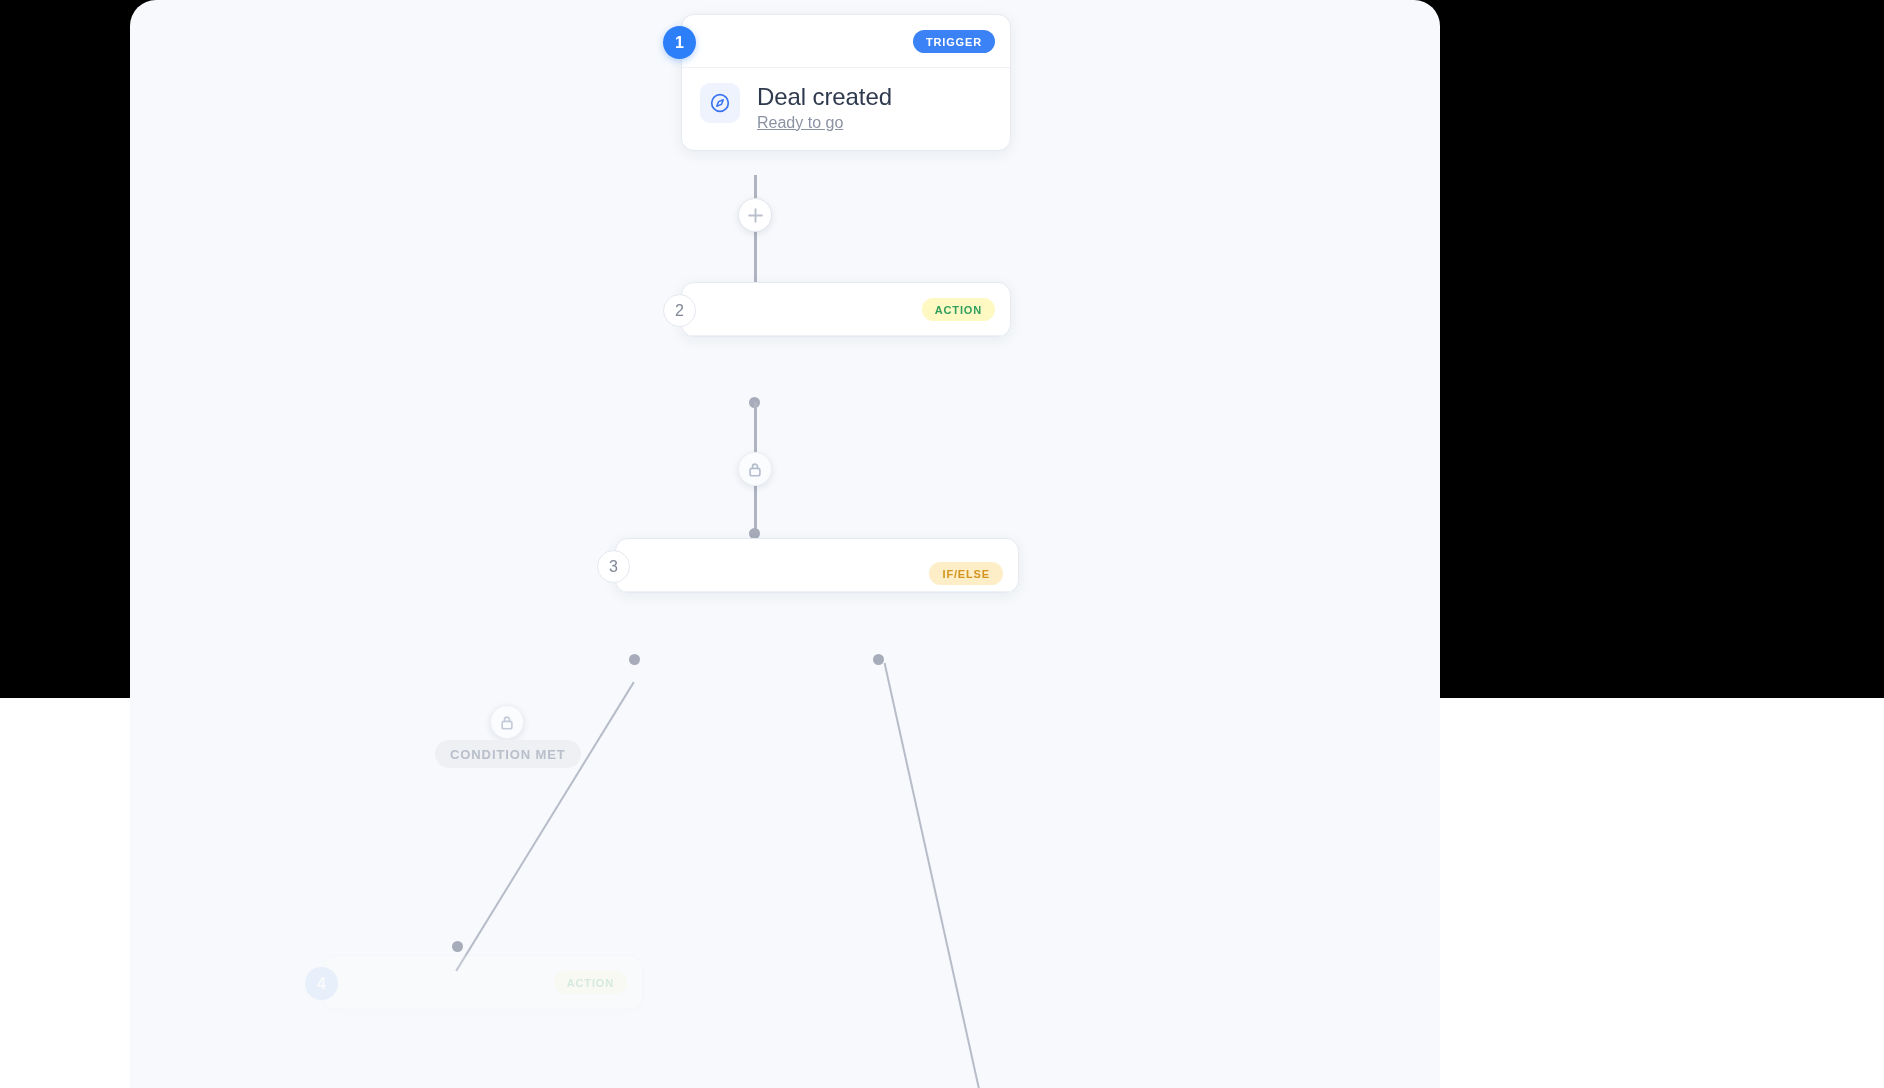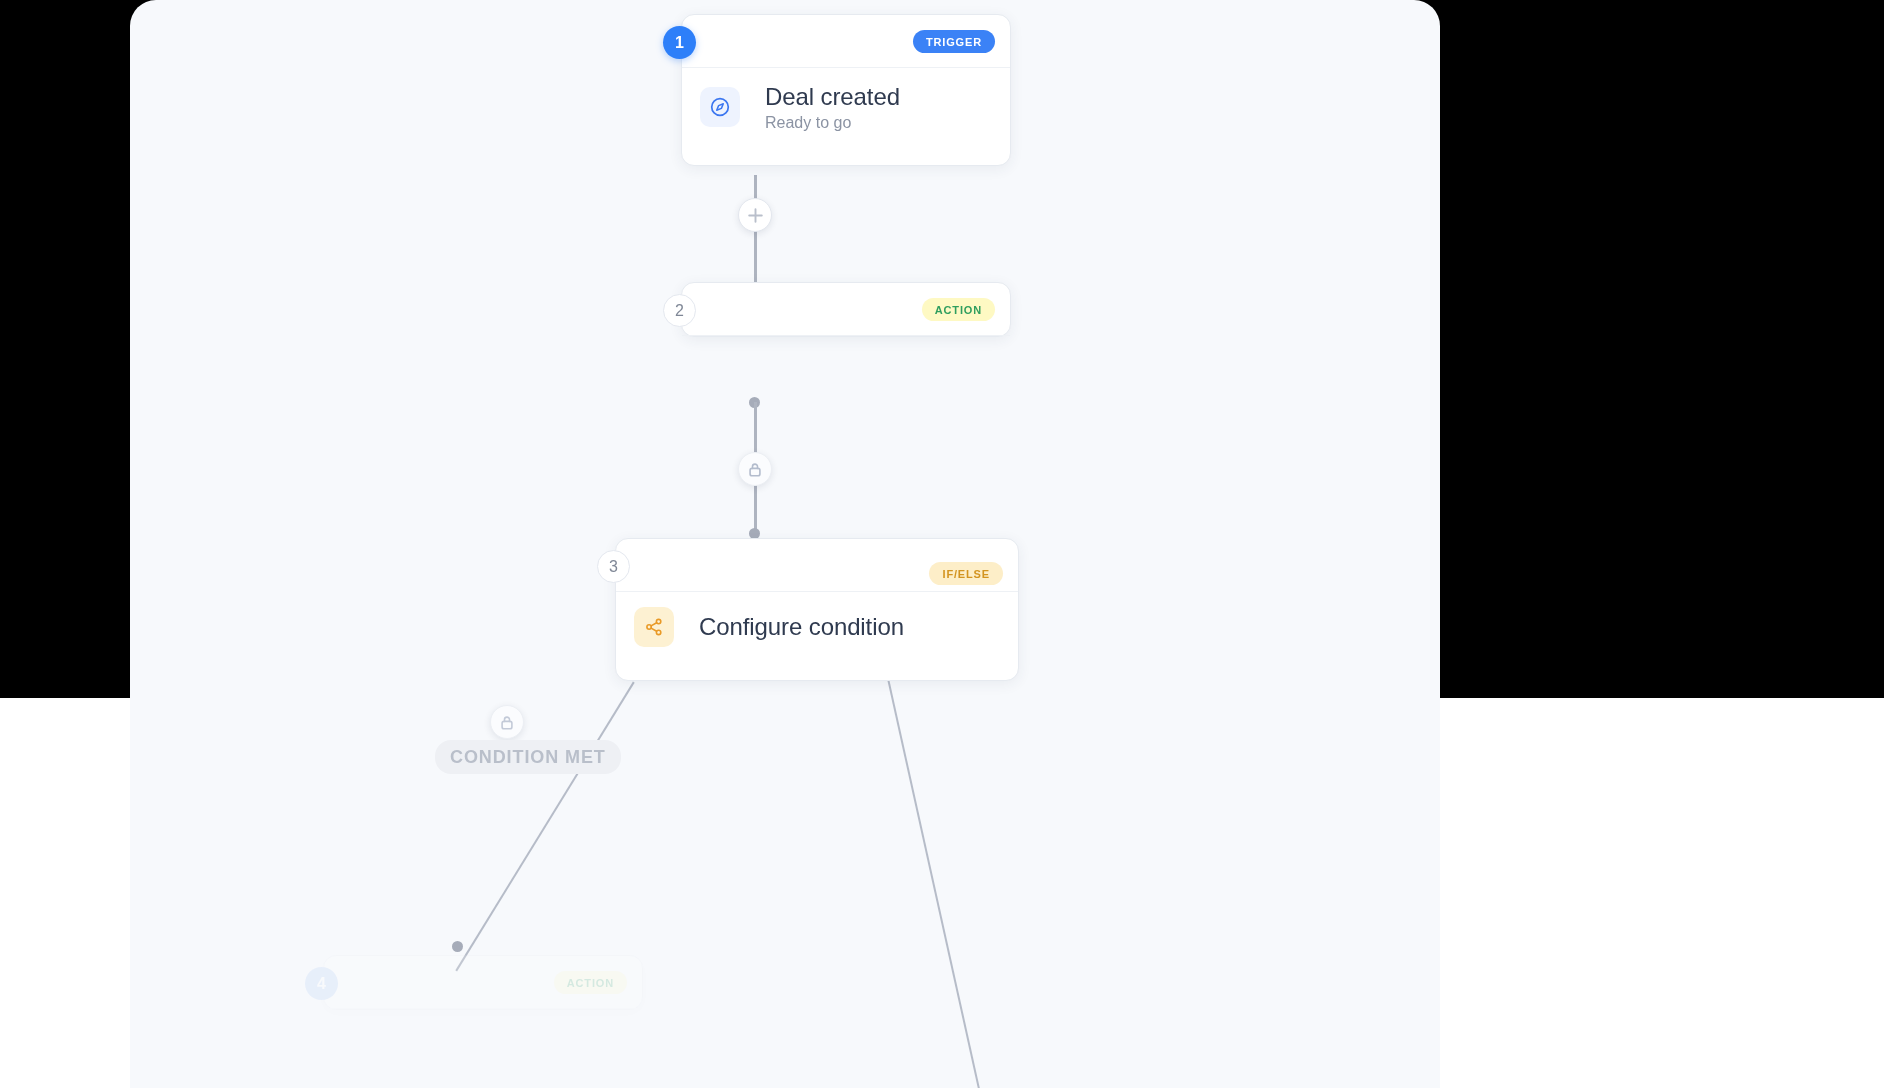--- a/index.html
+++ b/index.html
@@ -44,42 +44,42 @@
     display:flex; align-items:center; justify-content:center;
     color:#b9bfcb;
   }
   .conn-btn.lockish { background:#fbfcfe; border-color:#eceff4; }
   .conn-btn svg { display:block; }
 
   .branch-pill {
     position:absolute;
     background:#eef0f4;
     color:#b9bfca;
-    font-size:18px; font-weight:700; letter-spacing:.9px;
+    font-size:13px; font-weight:700; letter-spacing:.9px;
     padding:7px 15px 6px; border-radius:16px;
     white-space:nowrap;
   }
 
   
   .node {
     position:absolute;
     background:#ffffff;
     border:1px solid #e6eaf0;
     border-radius:13px;
     box-shadow:0 3px 14px rgba(38,50,80,.07);
   }
   .node-head {
     height:53px; position:relative;
     border-bottom:1px solid #eef1f5;
     display:flex; align-items:center; justify-content:flex-end;
     padding-right:15px;
   }
   .node-body {
-    display:flex; align-items:center; gap:25px;
-    padding:15px 18px 33px 18px;
+    display:flex; align-items:flex-start; gap:17px;
+    padding:15px 18px 18px 18px;
   }
   .badge-num {
     position:absolute; left:-19px; top:11px;
     width:33px; height:33px; border-radius:50%;
     display:flex; align-items:center; justify-content:center;
     font-size:16px; font-weight:700;
   }
   .badge-num.active {
     background:#2d7ff9; color:#ffffff;
     box-shadow:0 2px 7px rgba(45,127,249,.35);
@@ -107,21 +107,21 @@
   .node-icon.green  { background:#e9f9ef; color:#2fa85f; }
   .node-icon.amber  { background:#fdf1d2; color:#e99a27; }
   .node-icon.greenp { background:#e9f9ef; color:#2fa85f; }
   .node-icon svg { display:block; }
 
   .node-title {
     font-size:24px; color:#2f3a4f; line-height:1.15;
     letter-spacing:-.1px;
   }
   .node-sub {
-    font-size:16px; color:#8b93a3; margin-top:3px;
+    font-size:16px; color:#8b93a3; margin-top:3px;text-decoration:underline;
   }
   .node-text-wrap { display:flex; flex-direction:column; }
 
   
   #node-1 { left:551px; top:14px;  width:330px; }
   #node-2 { left:551px; top:282px; width:330px; }
   #node-3 { left:485px; top:538px; width:404px; }
   #node-4 { left:193px; top:955px; width:320px; opacity:.17; }
 
   #node-4 .node-head { border-bottom-color:#f4f6f9; }
@@ -193,33 +193,20 @@
       <div class="badge-num plain">2</div>
       <span class="type-pill action">ACTION</span>
     </div>
   </div>
 
   <div class="node" id="node-3">
     <div class="node-head">
       <div class="badge-num plain">3</div>
       <span class="type-pill ifelse">IF/ELSE</span>
     </div>
-    <div class="node-body">
-      <span class="node-icon amber">
-        <svg width="22" height="22" viewBox="0 0 22 22">
-          <circle cx="6.1" cy="11" r="2.2" stroke="currentColor" stroke-width="1.6" fill="none"></circle>
-          <circle cx="15.6" cy="5.6" r="2.2" stroke="currentColor" stroke-width="1.6" fill="none"></circle>
-          <circle cx="15.6" cy="16.4" r="2.2" stroke="currentColor" stroke-width="1.6" fill="none"></circle>
-          <path d="M8.1 9.9l5.5-3.1M8.1 12.1l5.5 3.1" stroke="currentColor" stroke-width="1.6" stroke-linecap="round" fill="none"></path>
-        </svg>
-      </span>
-      <div class="node-text-wrap">
-        <span class="node-title">Configure condition</span>
-      </div>
-    </div>
   </div>
 
   <div class="node" id="node-4">
     <div class="node-head">
       <div class="badge-num faded">4</div>
       <span class="type-pill action">ACTION</span>
     </div>
   </div>
 
 </div>

